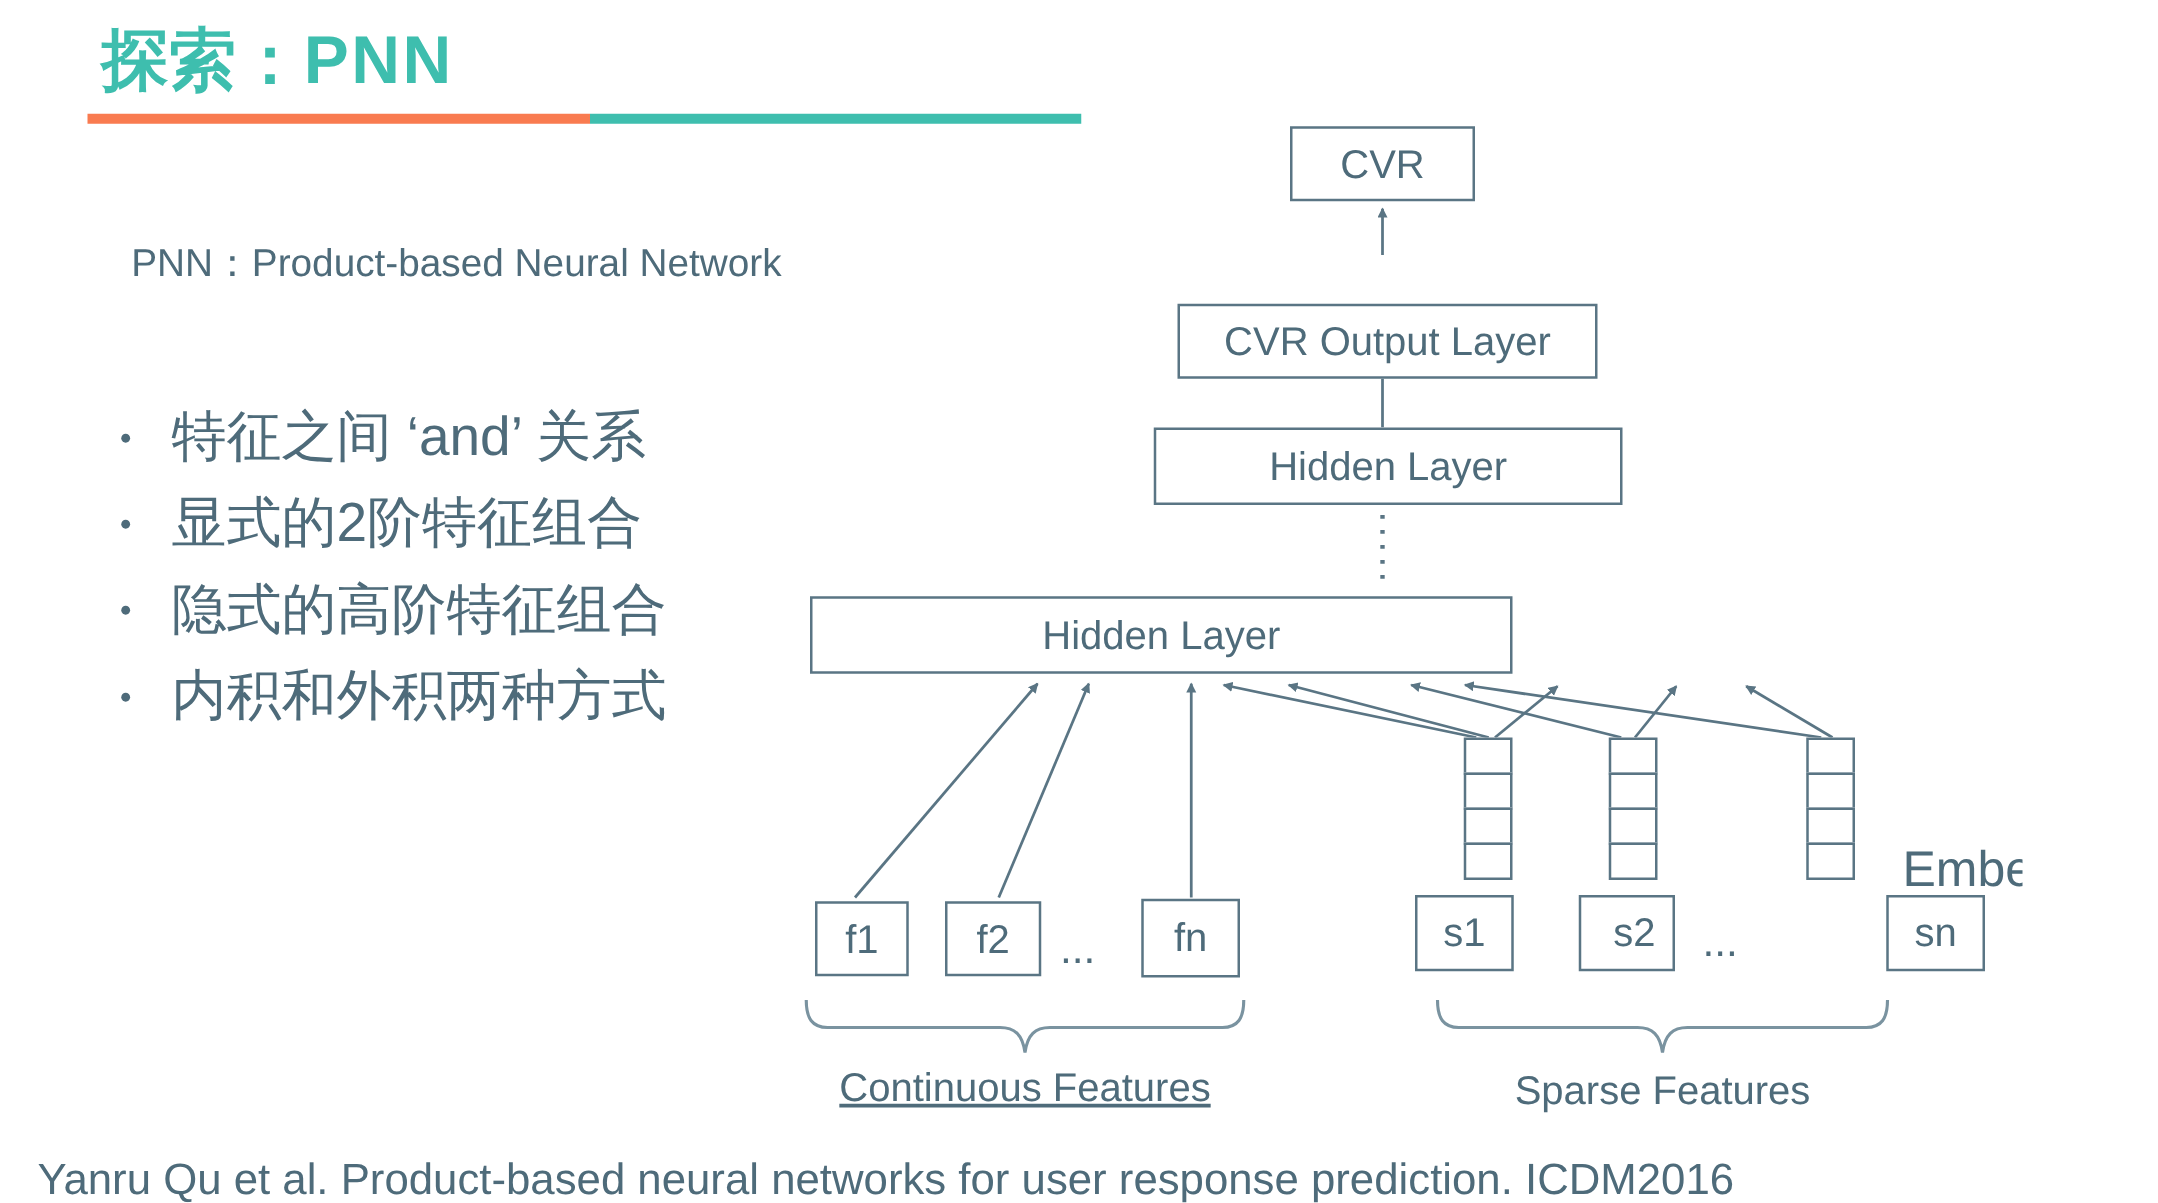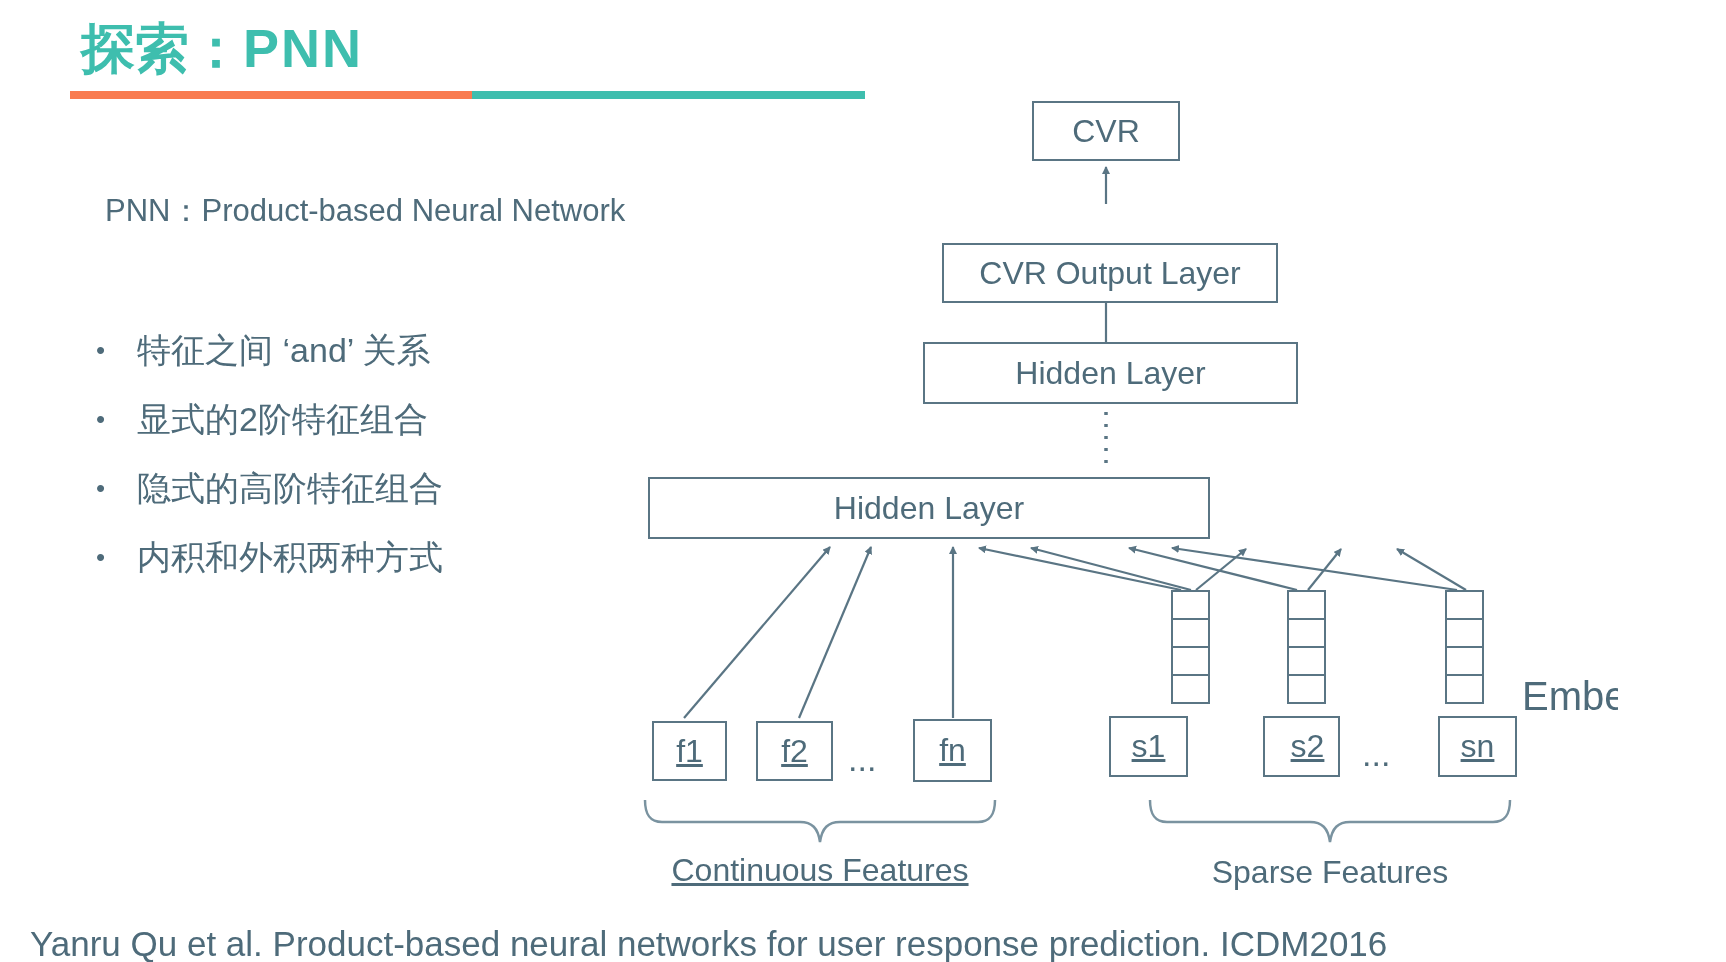--- a/index.html
+++ b/index.html
@@ -30,32 +30,32 @@
   .underline.teal{left:472px;width:393px;background:var(--teal);}
   
   .subtitle{
     position:absolute;left:105px;top:190px;
     font-size:31px;white-space:nowrap;
   }
   
   .bullets{position:absolute;left:96px;top:330px;width:520px;}
   .bullet-row{display:flex;align-items:flex-start;margin-bottom:29px;}
   .bullet-dot{font-size:26px;line-height:40px;margin-right:32px;}
-  .bullet-text{font-size:34px;line-height:40px;white-space:nowrap;}
+  .bullet-text{font-size:44px;line-height:40px;white-space:nowrap;}
   
   .box{
     position:absolute;
     border:2px solid var(--line);
     background:#fff;
     display:flex;align-items:center;justify-content:center;
     font-size:32px;color:var(--text);
     box-sizing:border-box;
     white-space:nowrap;
   }
-  .box.small{font-size:32px;text-decoration:underline;}
+  .box.small{font-size:32px;}
   .box.product{border-color:var(--teal);color:var(--teal);}
   .ellipsis{position:absolute;font-size:34px;color:var(--text);}
   
   .emb-col{position:absolute;width:39px;}
   .emb-cell{
     box-sizing:border-box;height:30px;width:39px;
     border:2px solid var(--line);background:#fff;margin-top:-2px;
   }
   .emb-cell:first-child{margin-top:0;}
   
@@ -133,24 +133,24 @@
   <div class="box" style="left:1032px;top:101px;width:148px;height:60px;">CVR</div>
   <div class="box" style="left:942px;top:204px;width:336px;height:60px;margin-top:39px;">CVR Output Layer</div>
   <div class="box" style="left:923px;top:342px;width:375px;height:62px;">Hidden Layer</div>
   <div class="box" style="left:648px;top:477px;width:562px;height:62px;">Hidden Layer</div>
 
   <div class="box small" style="left:652px;top:721px;width:75px;height:60px;">f1</div>
   <div class="box small" style="left:756px;top:721px;width:77px;height:60px;">f2</div>
   <div class="ellipsis" style="left:848px;top:740px;">...</div>
   <div class="box small" style="left:913px;top:719px;width:79px;height:63px;">fn</div>
 
-  <div class="box small" style="left:1109px;top:716px;width:79px;height:61px;text-align:center;">s1</div>
+  <div class="box small" style="left:1132px;top:716px;width:79px;height:61px;text-align:center;">s1</div>
   <div class="box small" style="left:1263px;top:716px;width:77px;height:61px;padding-left:12px;">s2</div>
   <div class="ellipsis" style="left:1362px;top:735px;">...</div>
-  <div class="box small" style="left:1438px;top:716px;width:79px;height:61px;">sn</div>
+  <div class="box small" style="left:1509px;top:716px;width:79px;height:61px;">sn</div>
 
   <div class="emb-col" style="left:1171px;top:590px;">
     <div class="emb-cell"></div>
     <div class="emb-cell"></div>
     <div class="emb-cell"></div>
     <div class="emb-cell"></div>
   </div>
   <div class="emb-col" style="left:1287px;top:590px;">
     <div class="emb-cell"></div>
     <div class="emb-cell"></div>

